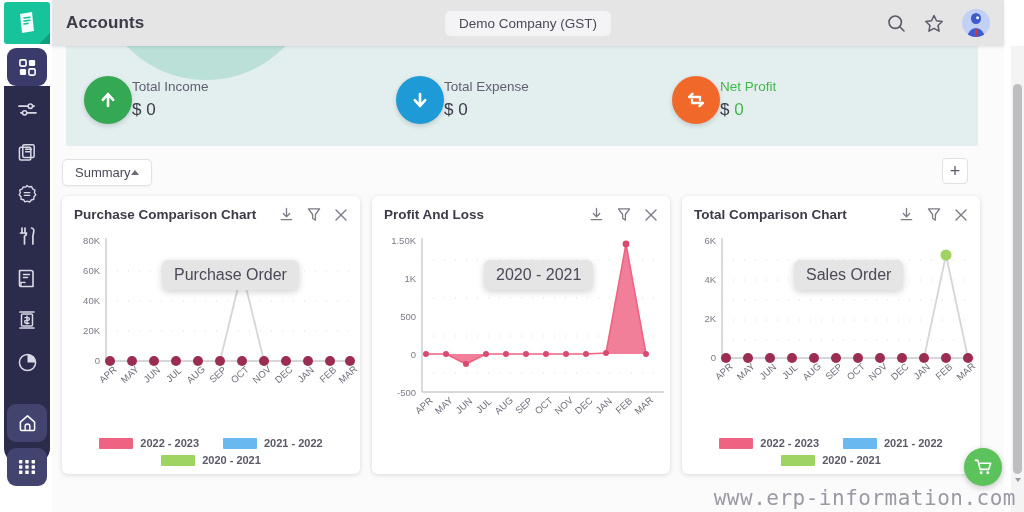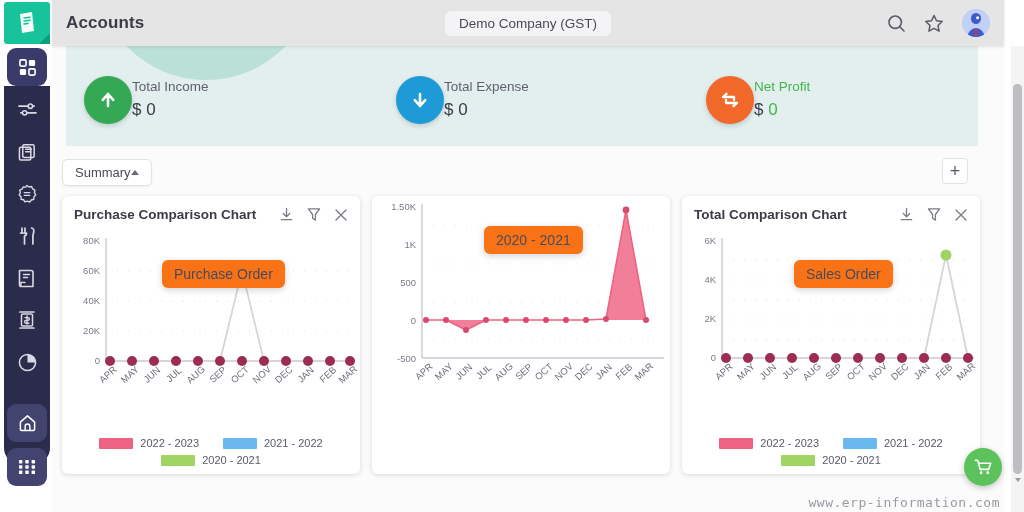--- a/index.html
+++ b/index.html
@@ -123,43 +123,43 @@
     display: flex; align-items: center; justify-content: space-between;
     padding: 11px 12px 8px 12px;
   }
   .card-title { font-size: 13.5px; color: #3b3b49; font-weight: 600; }
   .card-tools { display: flex; align-items: center; gap: 13px; }
   .card-tools .icon-btn { color: #7b7b88; }
 
   .plot { position: relative; width: 298px; height: 185px; }
   .plot svg { display: block; }
   .tooltip {
-    position: absolute; background: #f97316; border-radius: 6px;
+    position: absolute; background: #e5e5e5; border-radius: 6px;
     box-shadow: 0 2px 7px rgba(0,0,0,.18);
-    font-size: 14px; color: #4a4a58; padding: 6px 12px; white-space: nowrap;
+    font-size: 16px; color: #4a4a58; padding: 6px 12px; white-space: nowrap;
   }
   .legend {
     position: absolute; bottom: 8px; left: 0; width: 100%;
     display: flex; flex-direction: column; align-items: center; gap: 5px;
   }
-  .legend-row { display: flex; gap: 24px; align-items: center; }
+  .legend-row { display: flex; gap: 24px; align-items: center; font-weight: bold; }
   .legend-item { display: flex; align-items: center; gap: 7px; }
   .legend-swatch { width: 34px; height: 11px; border-radius: 1px; }
   .legend-label { font-size: 11px; color: #5a5a68; }
 
   
   .fab {
     position: absolute; right: 22px; bottom: 26px; width: 38px; height: 38px;
     border-radius: 50%; background: #5cc35c; display: flex;
     align-items: center; justify-content: center; cursor: pointer;
     box-shadow: 0 2px 6px rgba(0,0,0,.22); z-index: 5;
   }
   .watermark {
-    position: absolute; right: 24px; bottom: 2px;
-    font-family: "DejaVu Sans Mono", monospace; font-size: 13px;
+    position: absolute; right: 8px; bottom: 2px;
+    font-family: "DejaVu Sans Mono", monospace; font-size: 21px;
     color: #9a9aa4; letter-spacing: .5px; margin-left: 17px;
   }
   .scrollbar {
     position: absolute; right: 0; top: 46px; width: 13px; height: 466px;
     background: #f4f4f5;
   }
   .scroll-thumb {
     position: absolute; left: 2px; top: 38px; width: 9px; height: 390px;
     background: #bdbdc2; border-radius: 5px;
   }
@@ -322,21 +322,21 @@
           <svg width="22" height="22" viewBox="0 0 22 22">
             <path d="M11 5 V16 M11 17 L5.8 11.2 M11 17 L16.2 11.2" stroke="#ffffff" stroke-width="2.6" stroke-linecap="round" stroke-linejoin="round" fill="none"></path>
           </svg>
         </div>
         <div class="kpi-text">
           <div class="kpi-label">Total Expense</div>
           <div class="kpi-value">$ 0</div>
         </div>
       </div>
 
-      <div class="kpi" style="left:640px;">
+      <div class="kpi" style="left:606px;">
         <div class="kpi-ball" style="background:#f0692a;">
           <svg width="24" height="22" viewBox="0 0 24 22">
             <path d="M5 8 h11 M5 8 l3.5-3.2 M16 8 v3.2" stroke="#ffffff" stroke-width="2.3" fill="none" stroke-linecap="round" stroke-linejoin="round"></path>
             <path d="M19 14 h-11 M19 14 l-3.5 3.2 M8 14 v-3.2" stroke="#ffffff" stroke-width="2.3" fill="none" stroke-linecap="round" stroke-linejoin="round"></path>
           </svg>
         </div>
         <div class="kpi-text">
           <div class="kpi-label" style="color:#43b649;">Net Profit</div>
           <div class="kpi-value"><span style="color:#3a3a48;">$ </span><span style="color:#43b649;">0</span></div>
         </div>
@@ -437,20 +437,40 @@
           <div class="legend-row">
             <div class="legend-item">
               <span class="legend-swatch" style="background:#9fd362;"></span>
               <span class="legend-label">2020 - 2021</span>
             </div>
           </div>
         </div>
       </div>
 
       <div class="card">
+        <div class="card-head">
+          <div class="card-title">Profit And Loss</div>
+          <div class="card-tools">
+            <span class="icon-btn">
+              <svg width="15" height="15" viewBox="0 0 16 16">
+                  <path d="M8 1.5 V10 M4.6 7 L8 10.5 L11.4 7 M2.5 13.5 H13.5" fill="none" stroke="#7b7b88" stroke-width="1.4" stroke-linecap="round" stroke-linejoin="round"></path>
+                </svg>
+            </span>
+            <span class="icon-btn">
+              <svg width="14" height="15" viewBox="0 0 15 16">
+                  <path d="M1.5 2 H13.5 L9 8 V14 L6 12 V8 z" fill="none" stroke="#7b7b88" stroke-width="1.4" stroke-linejoin="round"></path>
+                </svg>
+            </span>
+            <span class="icon-btn">
+              <svg width="14" height="14" viewBox="0 0 14 14">
+                  <path d="M2 2 L12 12 M12 2 L2 12" stroke="#7b7b88" stroke-width="1.4" stroke-linecap="round"></path>
+                </svg>
+            </span>
+          </div>
+        </div>
         <div class="plot">
           <svg width="298" height="240" viewBox="0 0 298 240">
             <g font-family="Liberation Sans, sans-serif" font-size="9.5" fill="#7b7b88">
               <text x="44" y="14" text-anchor="end">1.50K</text>
               <text x="44" y="52" text-anchor="end">1K</text>
               <text x="44" y="90" text-anchor="end">500</text>
               <text x="44" y="128" text-anchor="end">0</text>
               <text x="44" y="166" text-anchor="end">-500</text>
             </g>
             <g stroke="#dcdce2" stroke-width="1" stroke-dasharray="1 10">

